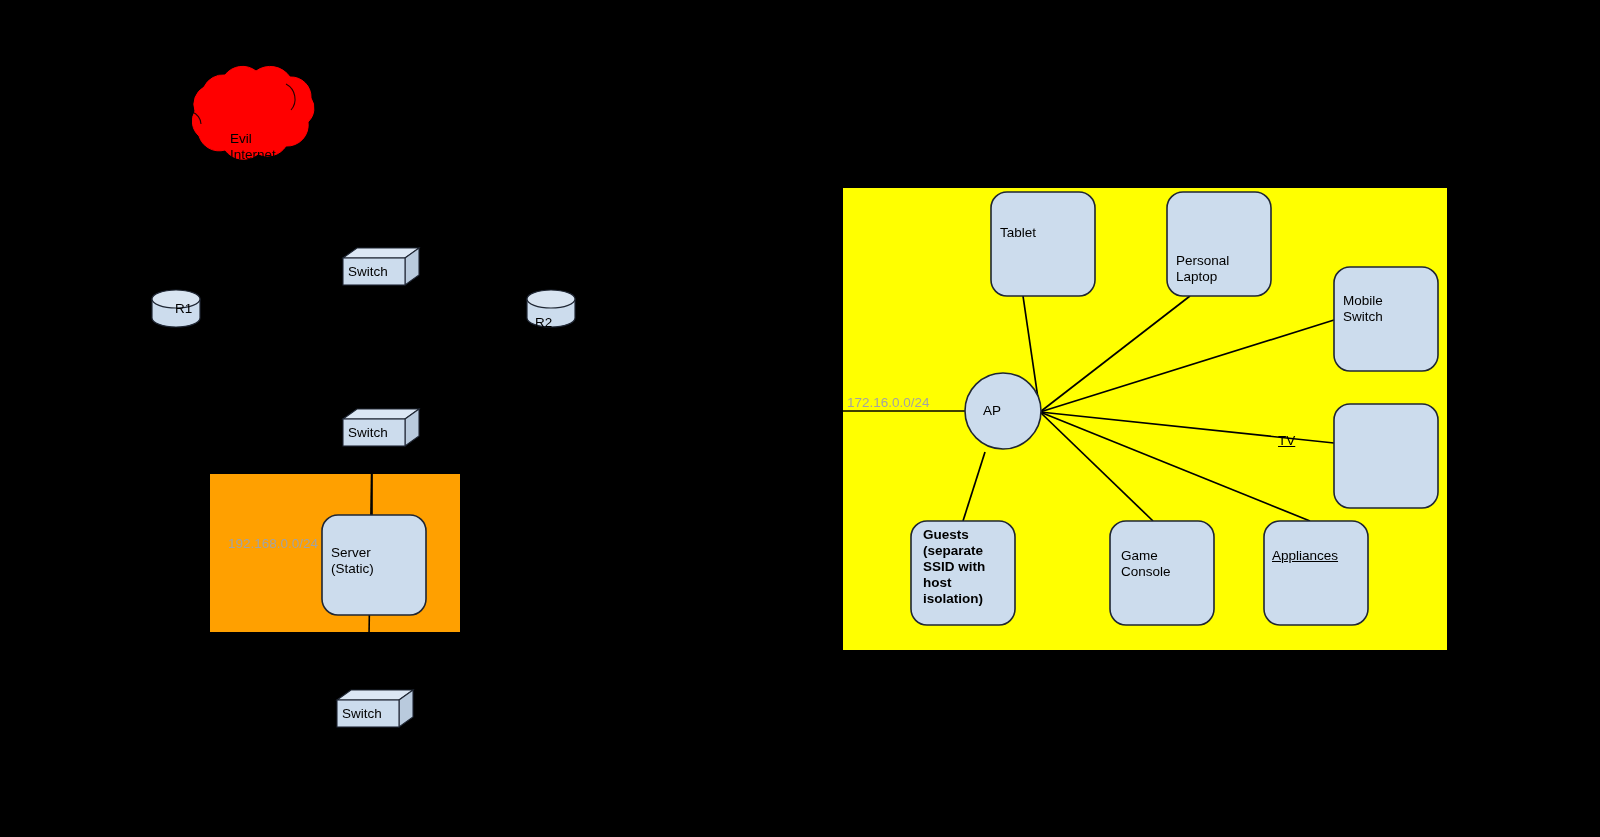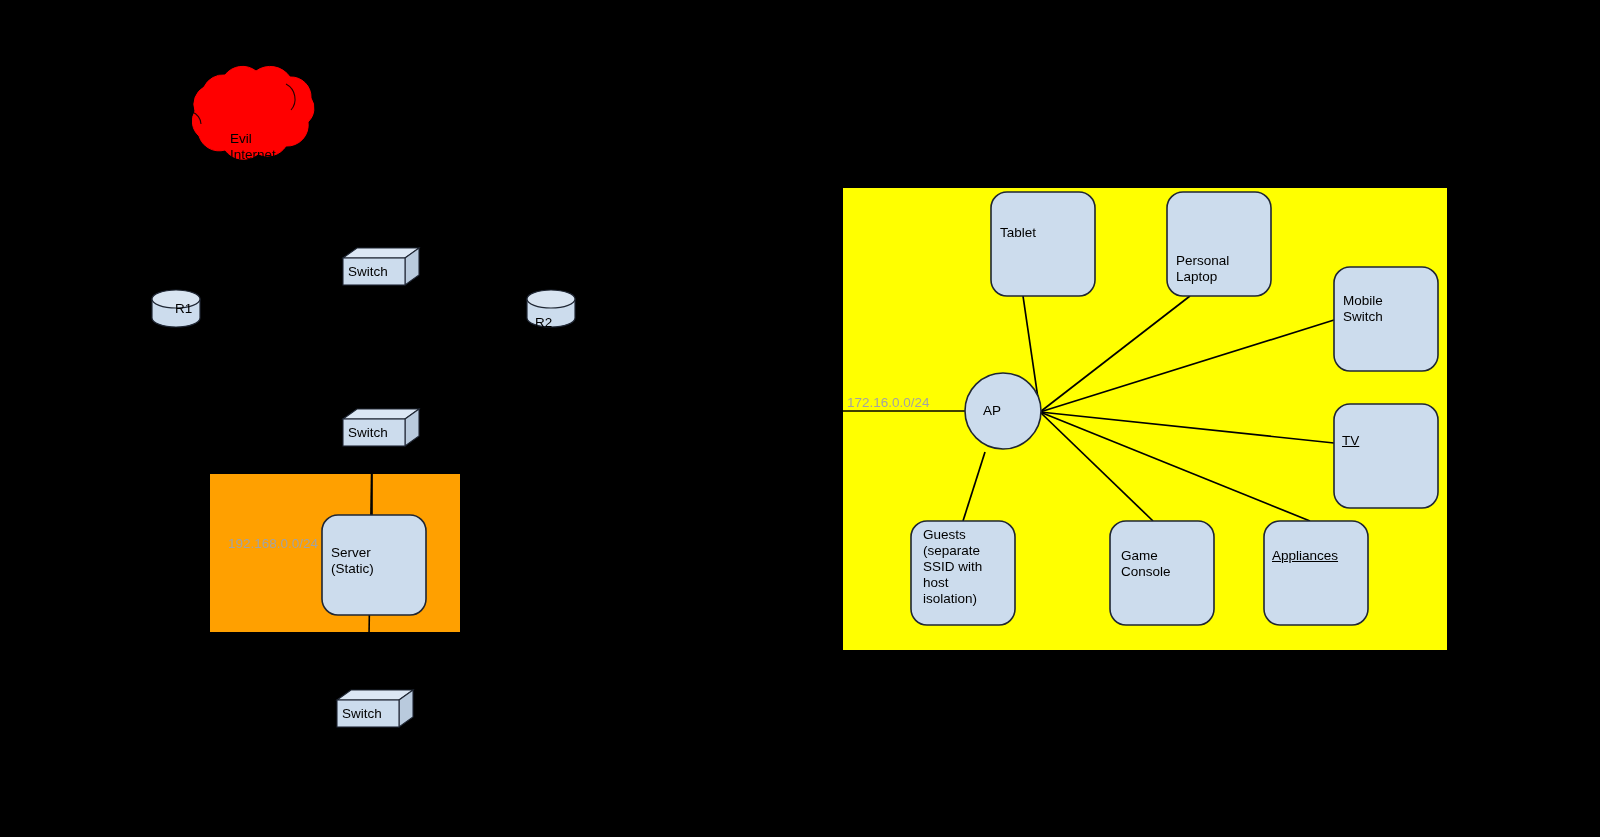--- a/index.html
+++ b/index.html
@@ -157,23 +157,23 @@
 <div class="node-label label-left" style="left:983px; top:403px;">AP</div>
 
 <div class="node-label label-left" style="left:1000px; top:225px;">Tablet</div>
 
 <div class="node-label label-left" style="left:1176px; top:217px;margin-top:36px;">Personal
 Laptop</div>
 
 <div class="node-label label-left" style="left:1343px; top:293px;">Mobile
 Switch</div>
 
-<div class="node-label label-left" style="left:1342px; top:433px;text-decoration:underline;">TV</div>
+<div class="node-label label-left" style="left:1278px; top:433px;text-decoration:underline;">TV</div>
 
-<div class="node-label label-left" style="left:923px; top:527px;">Guests
+<div class="node-label label-left" style="left:923px; top:527px;font-weight:bold;">Guests
 (separate
 SSID with
 host
 isolation)</div>
 
 <div class="node-label label-left" style="left:1121px; top:548px;">Game
 Console</div>
 
 <div class="node-label label-left" style="left:1272px; top:548px;text-decoration:underline;">Appliances</div>
 

